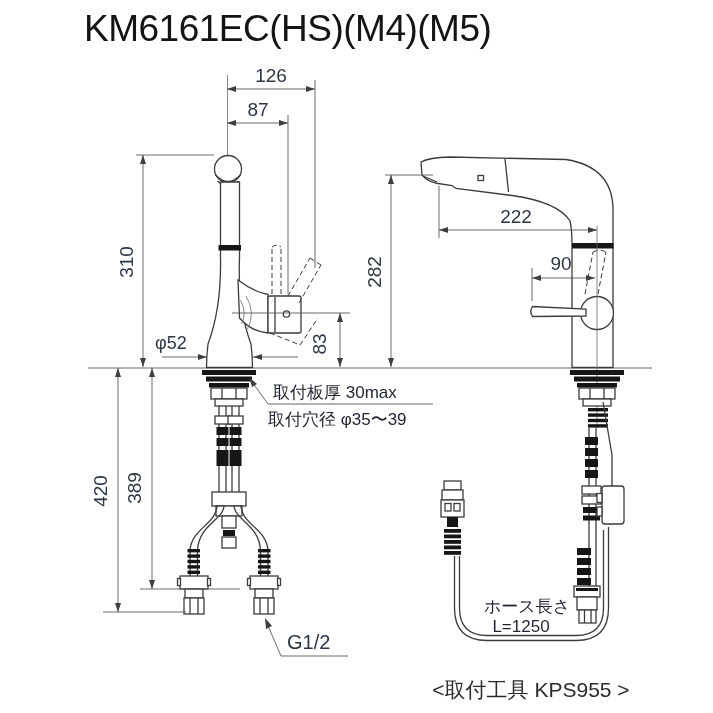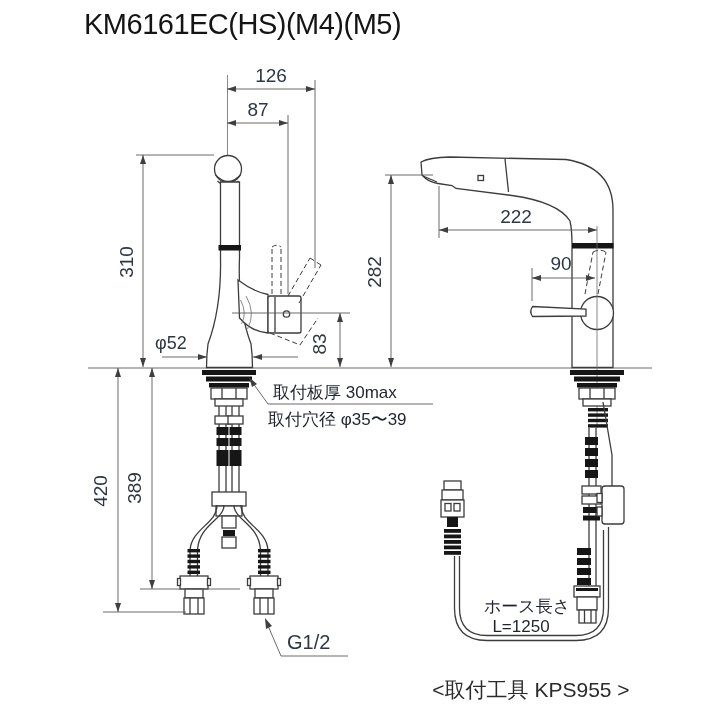--- a/index.html
+++ b/index.html
@@ -1,18 +1,18 @@
 <!DOCTYPE html>
 <html><head>
 <meta charset="utf-8">
 <style>
   html,body{margin:0;padding:0;background:#fff;}
   .canvas{position:relative;width:713px;height:713px;background:#fff;overflow:hidden;
           font-family:"Liberation Sans",sans-serif;}
-  .title{position:absolute;left:84px;top:8px;font-size:29px;font-weight:500;
+  .title{position:absolute;left:84px;top:8px;font-size:37px;font-weight:500;
          color:#141414;letter-spacing:-0.5px;white-space:nowrap;}
   svg{position:absolute;left:0;top:0;}
   svg text{font-family:"Liberation Sans",sans-serif;}
   .dim-txt{font-size:19px;fill:#2e3744;}
   .dim-txt-s{font-size:18px;fill:#2e3744;}
   .note-txt{font-size:17px;fill:#1f2430;}
   .big-txt{font-size:20px;fill:#2e3744;}
   .cap-txt{font-size:21px;fill:#2b2b2b;}
   .ln{stroke:#3c3c3c;stroke-width:1.3;fill:none;}
   .lnw{stroke:#3c3c3c;stroke-width:1.3;fill:#fff;}

